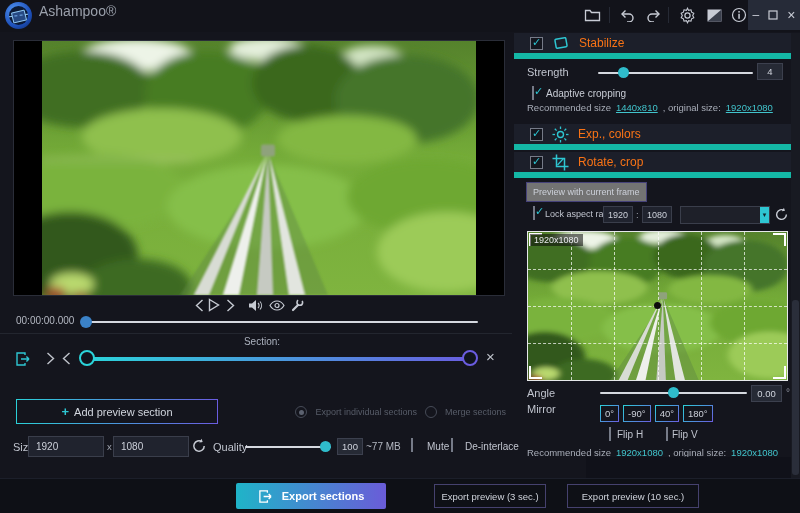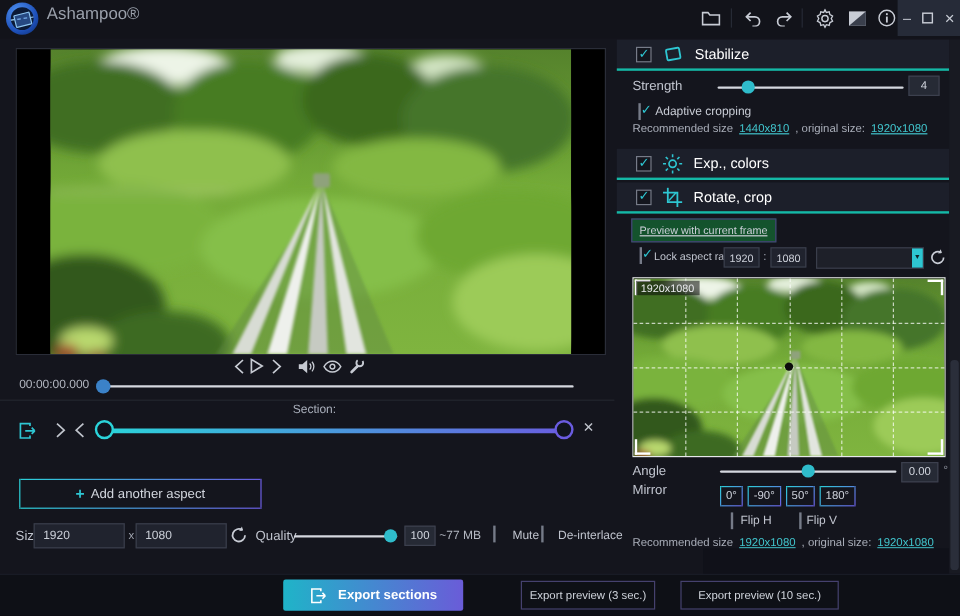--- a/index.html
+++ b/index.html
@@ -50,24 +50,24 @@
         font-family:"Liberation Sans",sans-serif;padding:0 0 0 7px;box-sizing:border-box;outline:none;}
   .vbox{position:absolute;background:#262a35;border:1px solid #3c404e;color:#d0d4dd;font-size:9.5px;
         display:flex;align-items:center;justify-content:center;box-sizing:border-box;}
   .cb{width:13px;height:13px;border:1px solid #767b88;background:#14161e;position:relative;flex:none;box-sizing:border-box;}
   .cb.checked::after{content:"✓";position:absolute;left:1px;top:-2px;font-size:11px;color:#2ec6d2;}
   .cb.small{width:12px;height:12px;}
   .lbl{color:#c0c4ce;font-size:11px;}
   .fine{color:#a9aeb9;font-size:9.5px;text-align:center;}
   .link{color:#41c4cc;font-size:9.5px;text-decoration:underline;cursor:pointer;}
   
-  .panel-hdr{position:absolute;left:514px;width:277px;height:26px;background:#1c1f2a;border-bottom:2px solid #14b8a6;
-        display:flex;align-items:center;gap:9px;padding-left:16px;box-sizing:border-box;color:#ffffff;font-size:12px;}
-  .outbtn{position:absolute;background:#14532d;border:1px solid #46427a;color:#ccd0d9;font-size:9px;
-        display:flex;align-items:center;justify-content:center;box-sizing:border-box;text-decoration:underline;}
+  .panel-hdr{position:absolute;left:514px;width:277px;height:26px;background:#1c1f2a;border-bottom:6px solid #14b8a6;
+        display:flex;align-items:center;gap:9px;padding-left:16px;box-sizing:border-box;color:#f97316;font-size:12px;}
+  .outbtn{position:absolute;background:#737373;border:1px solid #46427a;color:#ccd0d9;font-size:9px;
+        display:flex;align-items:center;justify-content:center;box-sizing:border-box;}
   .rotbtn{height:17px;background:transparent;border:1px solid #4a5f9a;border-image:linear-gradient(135deg,#2bd0d8,#6a5ce0) 1;
         color:#ccd0d9;font-size:9.5px;display:flex;align-items:center;justify-content:center;padding:0 4px;box-sizing:border-box;}
   .cropprev{position:absolute;left:527px;top:231px;width:261px;height:150px;border:1px solid #e6e8ea;background:#000;box-sizing:border-box;}
   .gv{position:absolute;top:0;bottom:0;width:0;border-left:1px dashed rgba(255,255,255,.7);}
   .gh{position:absolute;left:0;right:0;height:0;border-top:1px dashed rgba(255,255,255,.7);}
   .corn{position:absolute;width:11px;height:11px;}
   .corn.tl{left:1px;top:1px;border-left:2px solid #fff;border-top:2px solid #fff;}
   .corn.tr{right:1px;top:1px;border-right:2px solid #fff;border-top:2px solid #fff;}
   .corn.bl{left:1px;bottom:1px;border-left:2px solid #fff;border-bottom:2px solid #fff;}
   .corn.br{right:1px;bottom:1px;border-right:2px solid #fff;border-bottom:2px solid #fff;}
@@ -256,23 +256,29 @@
         <polyline points="7.5,1 1.5,6.5 7.5,12" fill="none" stroke="#c0c4cc" stroke-width="1.4"></polyline>
       </svg>
   </div>
   <div class="secrange"></div>
   <div class="rknob" style="left:79px;top:350px;border:2px solid #2bd4da;"></div>
   <div class="rknob" style="left:462px;top:350px;border:2px solid #6a5ce0;"></div>
   <div class="abs txt" style="left:486px;top:348px;font-size:15px;color:#c0c4cc;">×</div>
 
   <button class="addbtn">
     <span class="plus">+</span>
-    <span>Add another aspect</span>
+    <span>Add preview section</span>
   </button>
 
+  <div class="radios">
+    <span class="radio sel"></span>
+    <span class="txt">Export individual sections</span>
+    <span class="radio"></span>
+    <span class="txt">Merge sections</span>
+  </div>
 
   
   <div class="abs lbl txt" style="left:13px;top:441px;">Size</div>
   <input class="inp" style="left: 28px; top: 436px; width: 76px; height: 21px;" value="1920">
   <div class="abs txt" style="left:107px;top:441px;font-size:9.5px;color:#a0a5b0;">x</div>
   <input class="inp" style="left: 113px; top: 436px; width: 76px; height: 21px;" value="1080">
   <div class="abs" style="left:191px;top:438px;">
     <svg class="icon" width="16" height="16" viewBox="0 0 16 16">
         <path d="M13.2 8a5.2 5.2 0 1 1-2.3-4.3" fill="none" stroke="#c8ccd5" stroke-width="1.5"></path>
         <path d="M10.6 0.8l1 3.3-3.3.5z" fill="#c8ccd5"></path>
@@ -433,21 +439,21 @@
 
   
   <div class="abs" style="left:600px;top:405px;display:flex;gap:4px;">
     <button class="rotbtn">
         <span>0°</span>
       </button>
     <button class="rotbtn">
         <span>-90°</span>
       </button>
     <button class="rotbtn">
-        <span>50°</span>
+        <span>40°</span>
       </button>
     <button class="rotbtn">
         <span>180°</span>
       </button>
   </div>
 
   
   <div class="abs lbl txt" style="left:527px;top:403px;">Mirror</div>
   <span class="cb small abs" style="left:601px;top:428px;"></span>
   <div class="abs txt" style="left:617px;top:429px;font-size:10px;color:#c0c4ce;">Flip H</div>

